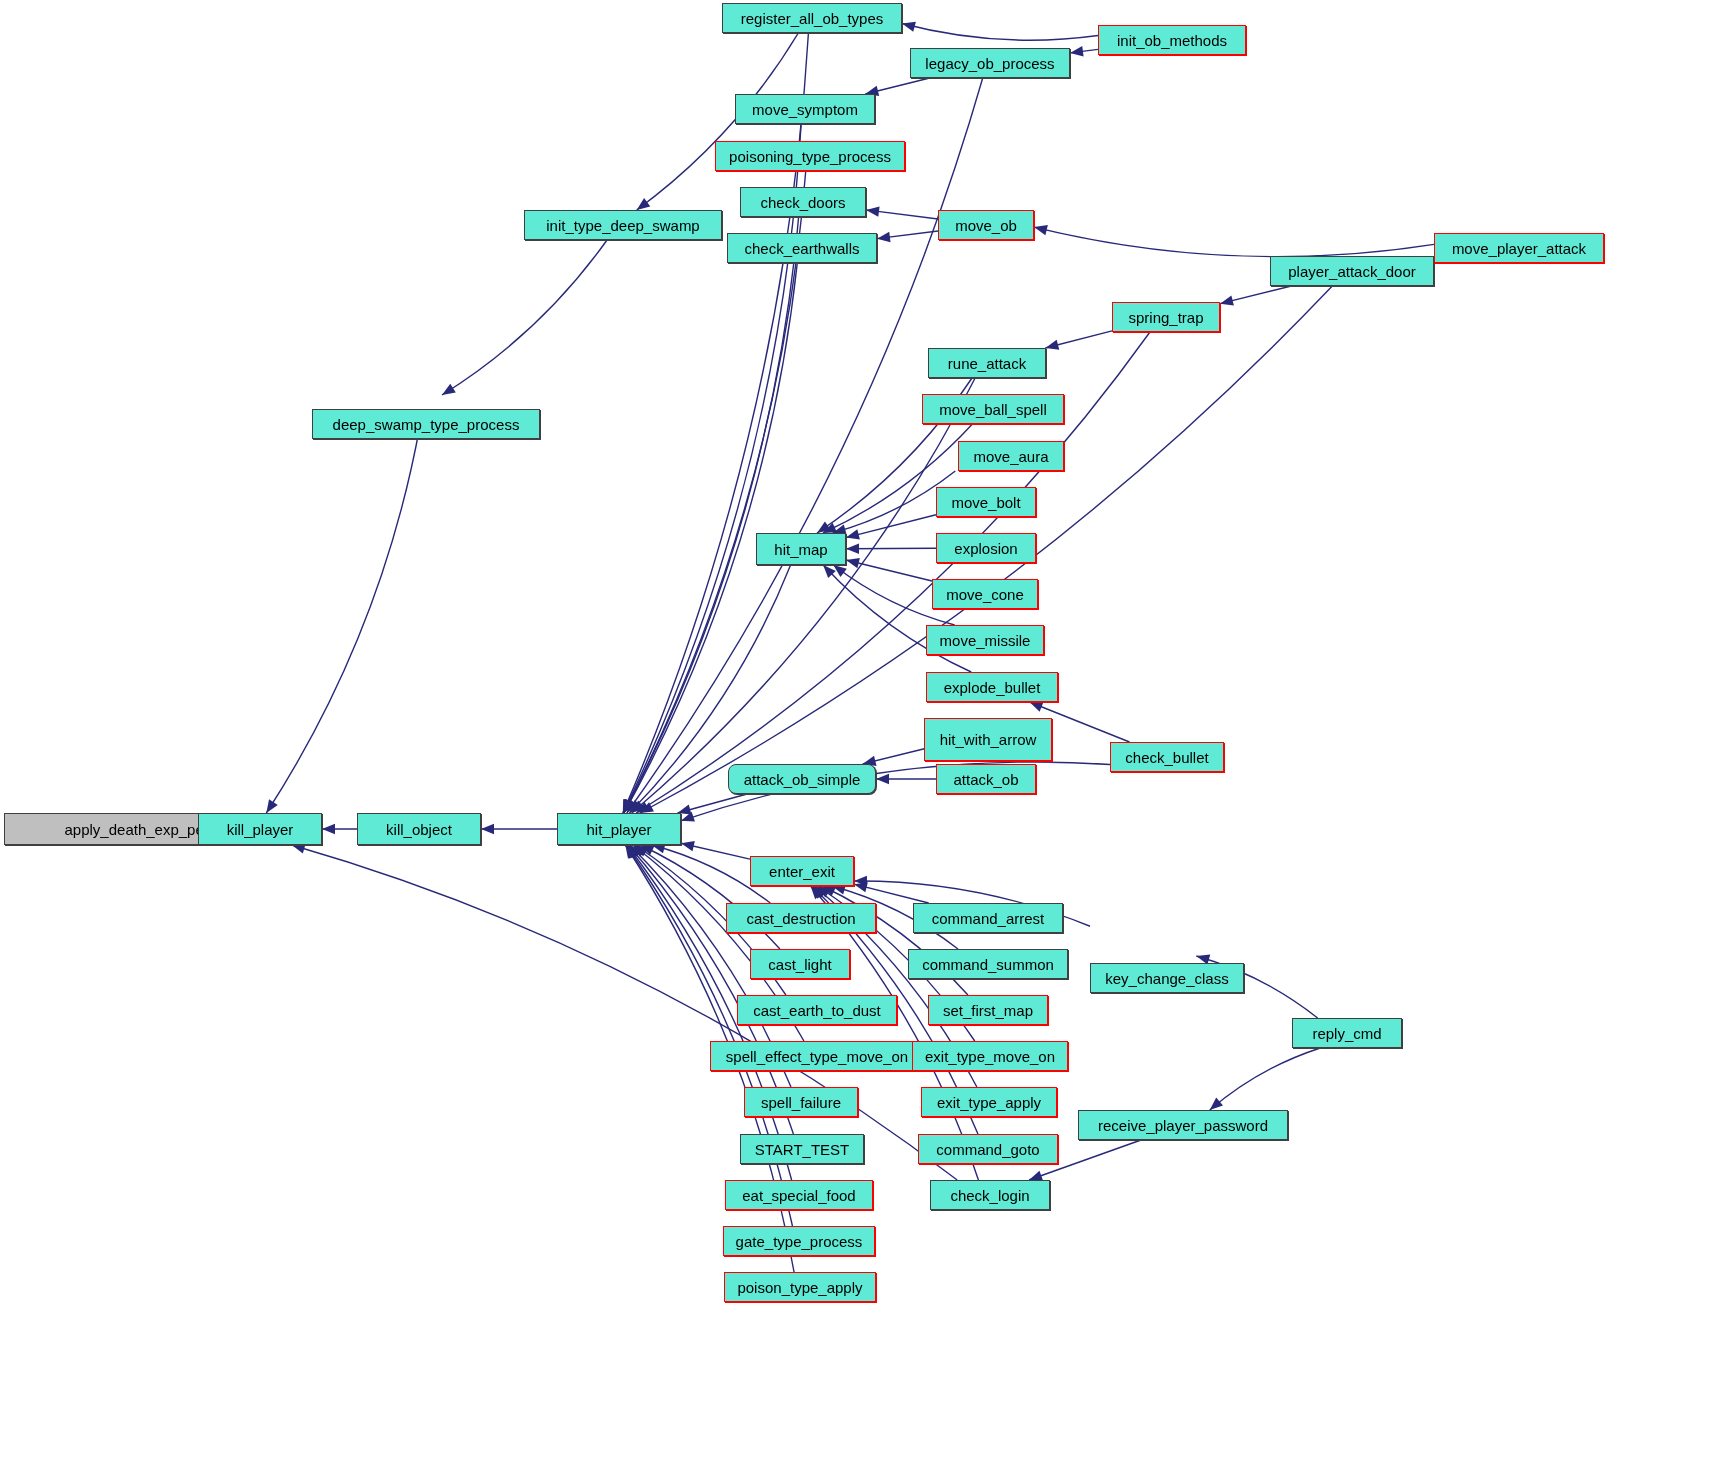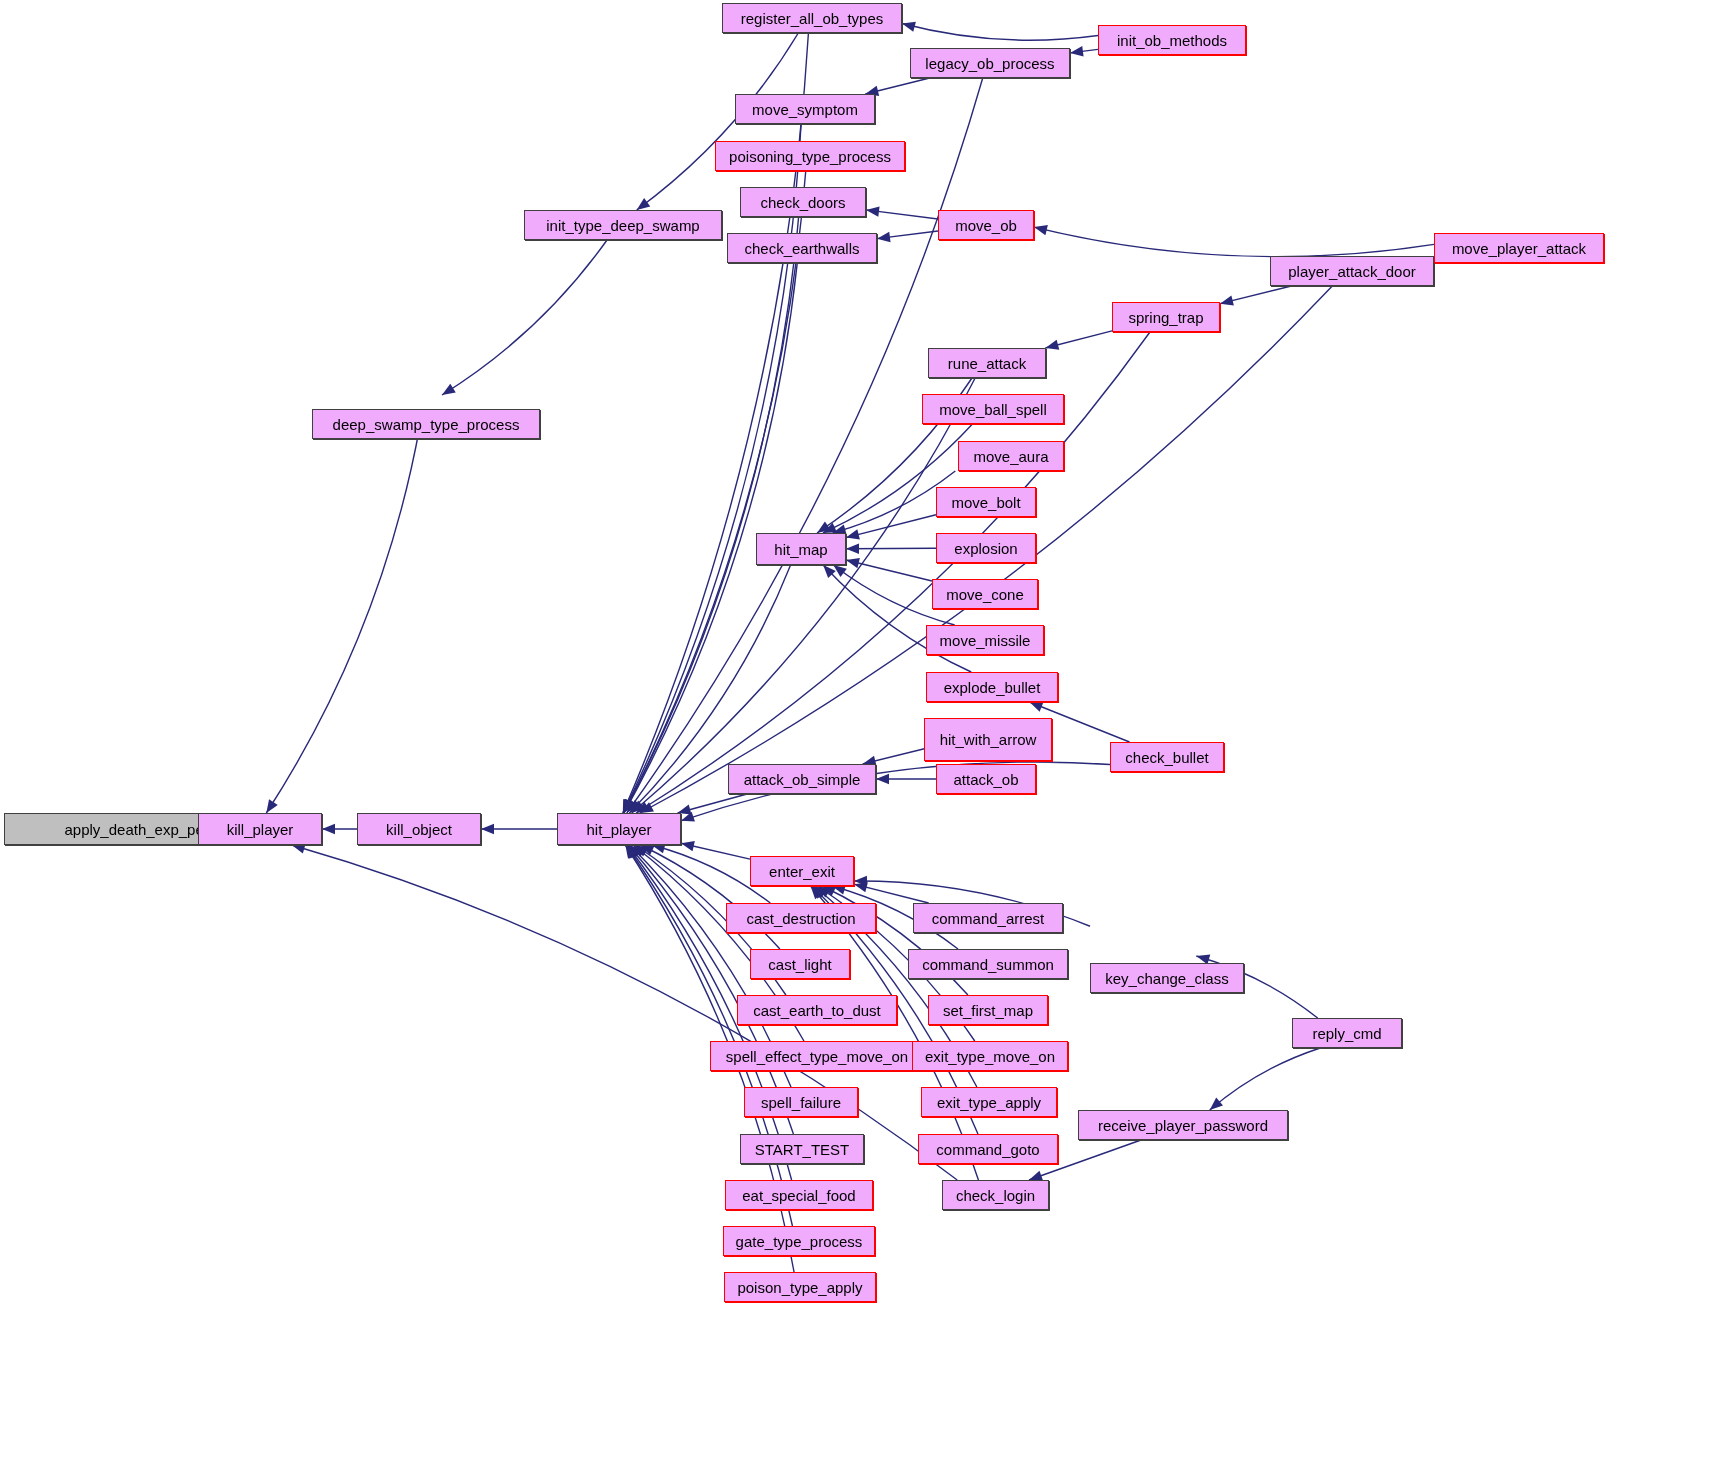--- a/index.html
+++ b/index.html
@@ -1,20 +1,20 @@
 <!DOCTYPE html>
 <html><head>
 <meta charset="utf-8">
 <style>
   html,body{margin:0;padding:0;background:#ffffff;}
   #canvas{position:relative;width:1720px;height:1466px;background:#ffffff;
           font-family:"Liberation Sans",sans-serif;overflow:hidden;}
   #edges{position:absolute;left:0;top:0;width:1720px;height:1466px;}
   .node{position:absolute;box-sizing:border-box;display:flex;align-items:center;
-        justify-content:center;background:#f0abfc;border:1px solid #000000;
+        justify-content:center;background:#5eead4;border:1px solid #000000;
         font-size:15px;color:#000000;white-space:nowrap;line-height:1;}
   .node.black{border:1px solid #404040;box-shadow:1px 1px 0 0 #404040;}
   .node.red{border:1px solid #ff0000;box-shadow:1px 1px 0 0 #ff0000;}
   .node.root{background:#bfbfbf;border:1px solid #404040;box-shadow:1px 1px 0 0 #404040;}
   .node span{pointer-events:none;}
 </style>
 </head>
 <body>
 
 <div id="canvas">
@@ -217,21 +217,21 @@
     </div>
     <div class="node black" style="left: 756px; top: 533px; width: 90px; height: 32px;">
       <span>hit_map</span>
     </div>
     <div class="node red" style="left: 924px; top: 718px; width: 128px; height: 43px;">
       <span>hit_with_arrow</span>
     </div>
     <div class="node red" style="left: 936px; top: 764px; width: 100px; height: 30px;">
       <span>attack_ob</span>
     </div>
-    <div class="node black" style="left: 728px; top: 764px; width: 148px; height: 30px;">
+    <div class="node black" style="left: 728px; top: 764px; width: 148px; height: 30px; border-radius: 8px;">
       <span>attack_ob_simple</span>
     </div>
     <div class="node red" style="left: 1110px; top: 742px; width: 114px; height: 30px;">
       <span>check_bullet</span>
     </div>
     <div class="node red" style="left: 750px; top: 856px; width: 104px; height: 30px;">
       <span>enter_exit</span>
     </div>
     <div class="node red" style="left: 726px; top: 903px; width: 150px; height: 30px;">
       <span>cast_destruction</span>
@@ -271,21 +271,21 @@
     </div>
     <div class="node red" style="left: 912px; top: 1041px; width: 156px; height: 30px;">
       <span>exit_type_move_on</span>
     </div>
     <div class="node red" style="left: 921px; top: 1087px; width: 136px; height: 30px;">
       <span>exit_type_apply</span>
     </div>
     <div class="node red" style="left: 918px; top: 1134px; width: 140px; height: 30px;">
       <span>command_goto</span>
     </div>
-    <div class="node black" style="left: 930px; top: 1180px; width: 107px; height: 30px; margin-left: 12px;">
+    <div class="node black" style="left: 930px; top: 1180px; width: 120px; height: 30px;">
       <span>check_login</span>
     </div>
     <div class="node black" style="left: 1090px; top: 926px; width: 154px; height: 30px; margin-top: 37px;">
       <span>key_change_class</span>
     </div>
     <div class="node black" style="left: 1292px; top: 1018px; width: 110px; height: 30px;">
       <span>reply_cmd</span>
     </div>
     <div class="node black" style="left: 1078px; top: 1110px; width: 210px; height: 30px;">
       <span>receive_player_password</span>

